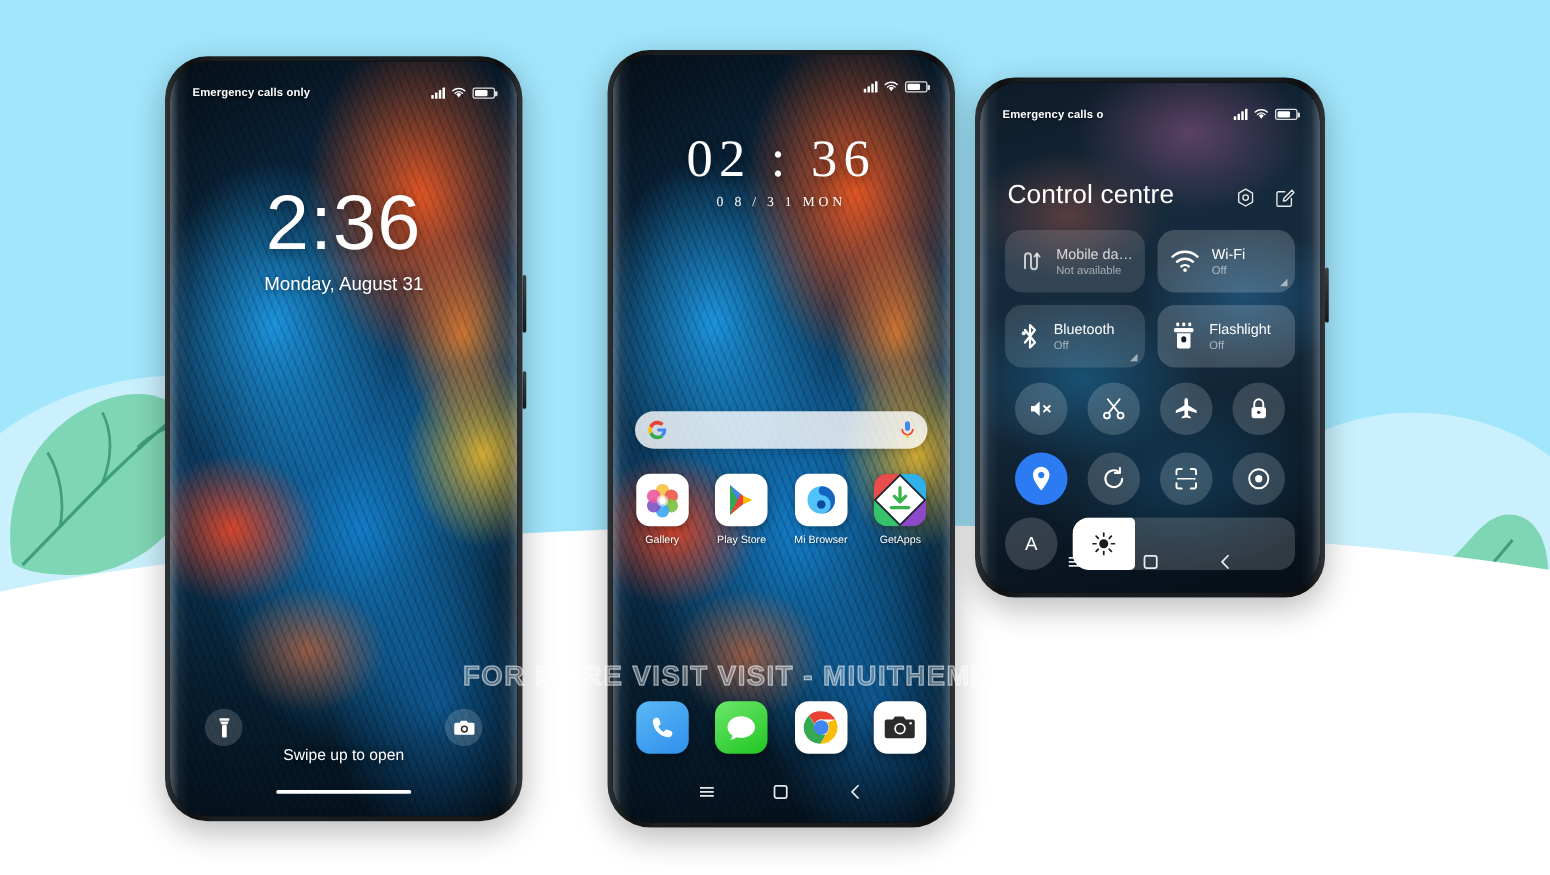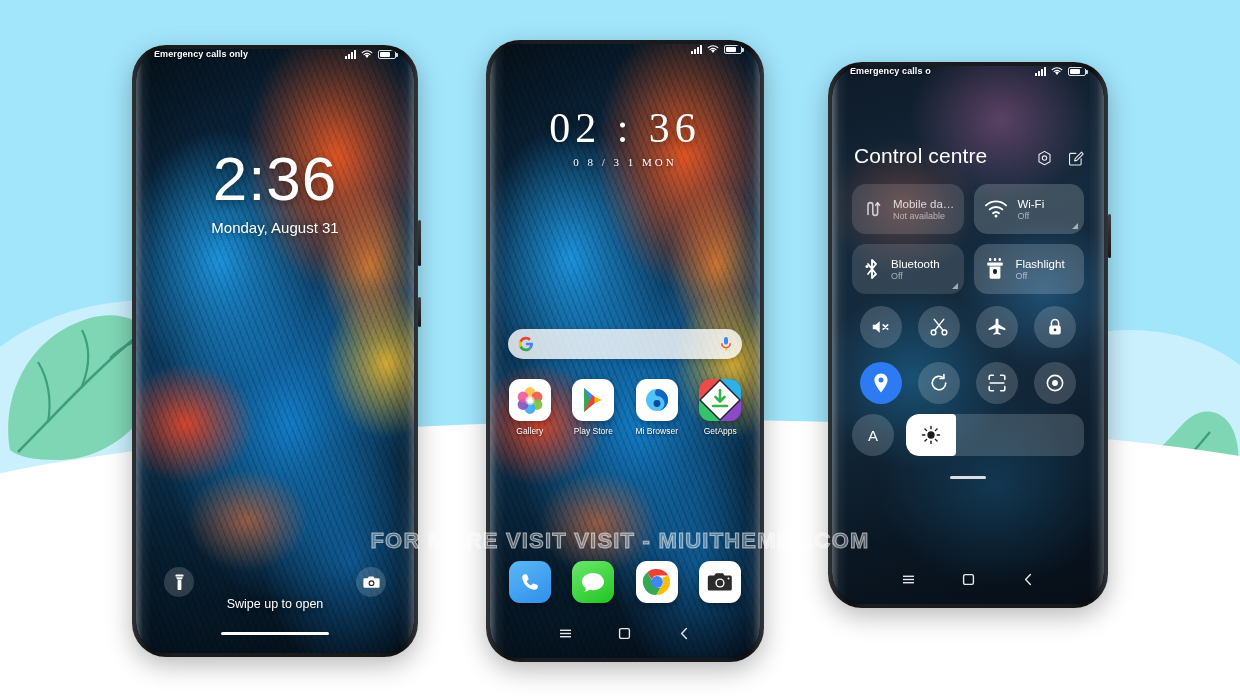--- a/index.html
+++ b/index.html
@@ -98,21 +98,21 @@
   }
   .wall-vignette {
     position: absolute; inset: 0;
     background: radial-gradient(ellipse 95% 80% at 50% 45%, rgba(0,0,0,0) 45%, rgba(0,0,0,.45) 100%);
   }
 
   
   .statusbar {
     position: absolute; top: 0; left: 0; right: 0;
     height: 30px;
-    display: flex; align-items: flex-start; justify-content: space-between;
+    display: flex; align-items: flex-end; justify-content: space-between;
     padding: 0 18px;
     color: #fff;
     font-size: 9px;
     letter-spacing: .1px;
     font-weight: bold;
     z-index: 6;
     gap: 30px;
   }
   .status-left { text-shadow: 0 1px 2px rgba(0,0,0,.6); white-space: nowrap; }
   .status-right { display: flex; align-items: center; gap: 5px; }
@@ -532,21 +532,21 @@
         </svg>
         <svg width="13" height="13" viewBox="0 0 13 13">
           <path d="M8.4 1.6 L3.6 6.5 L8.4 11.4" fill="none" stroke="#fff" stroke-width="1.4" stroke-linecap="round" stroke-linejoin="round"></path>
         </svg>
       </div>
     </div>
     <div class="edge-glare"></div>
   </div>
 </div>
 
-<div class="phone" style="left:828px; top:62px; width:280px; height:546px;">
+<div class="phone" style="left:780px; top:62px; width:280px; height:416px;border-radius:32px;">
   <div class="side-btn" style="top:152px; height:44px;"></div>
   <div class="phone-inner">
     <div class="screen">
       <div class="cc-bg"></div>
 
       <div class="statusbar">
         <div class="status-left">Emergency calls o</div>
         <div class="status-right">
           <span class="sig">
               <i></i>

